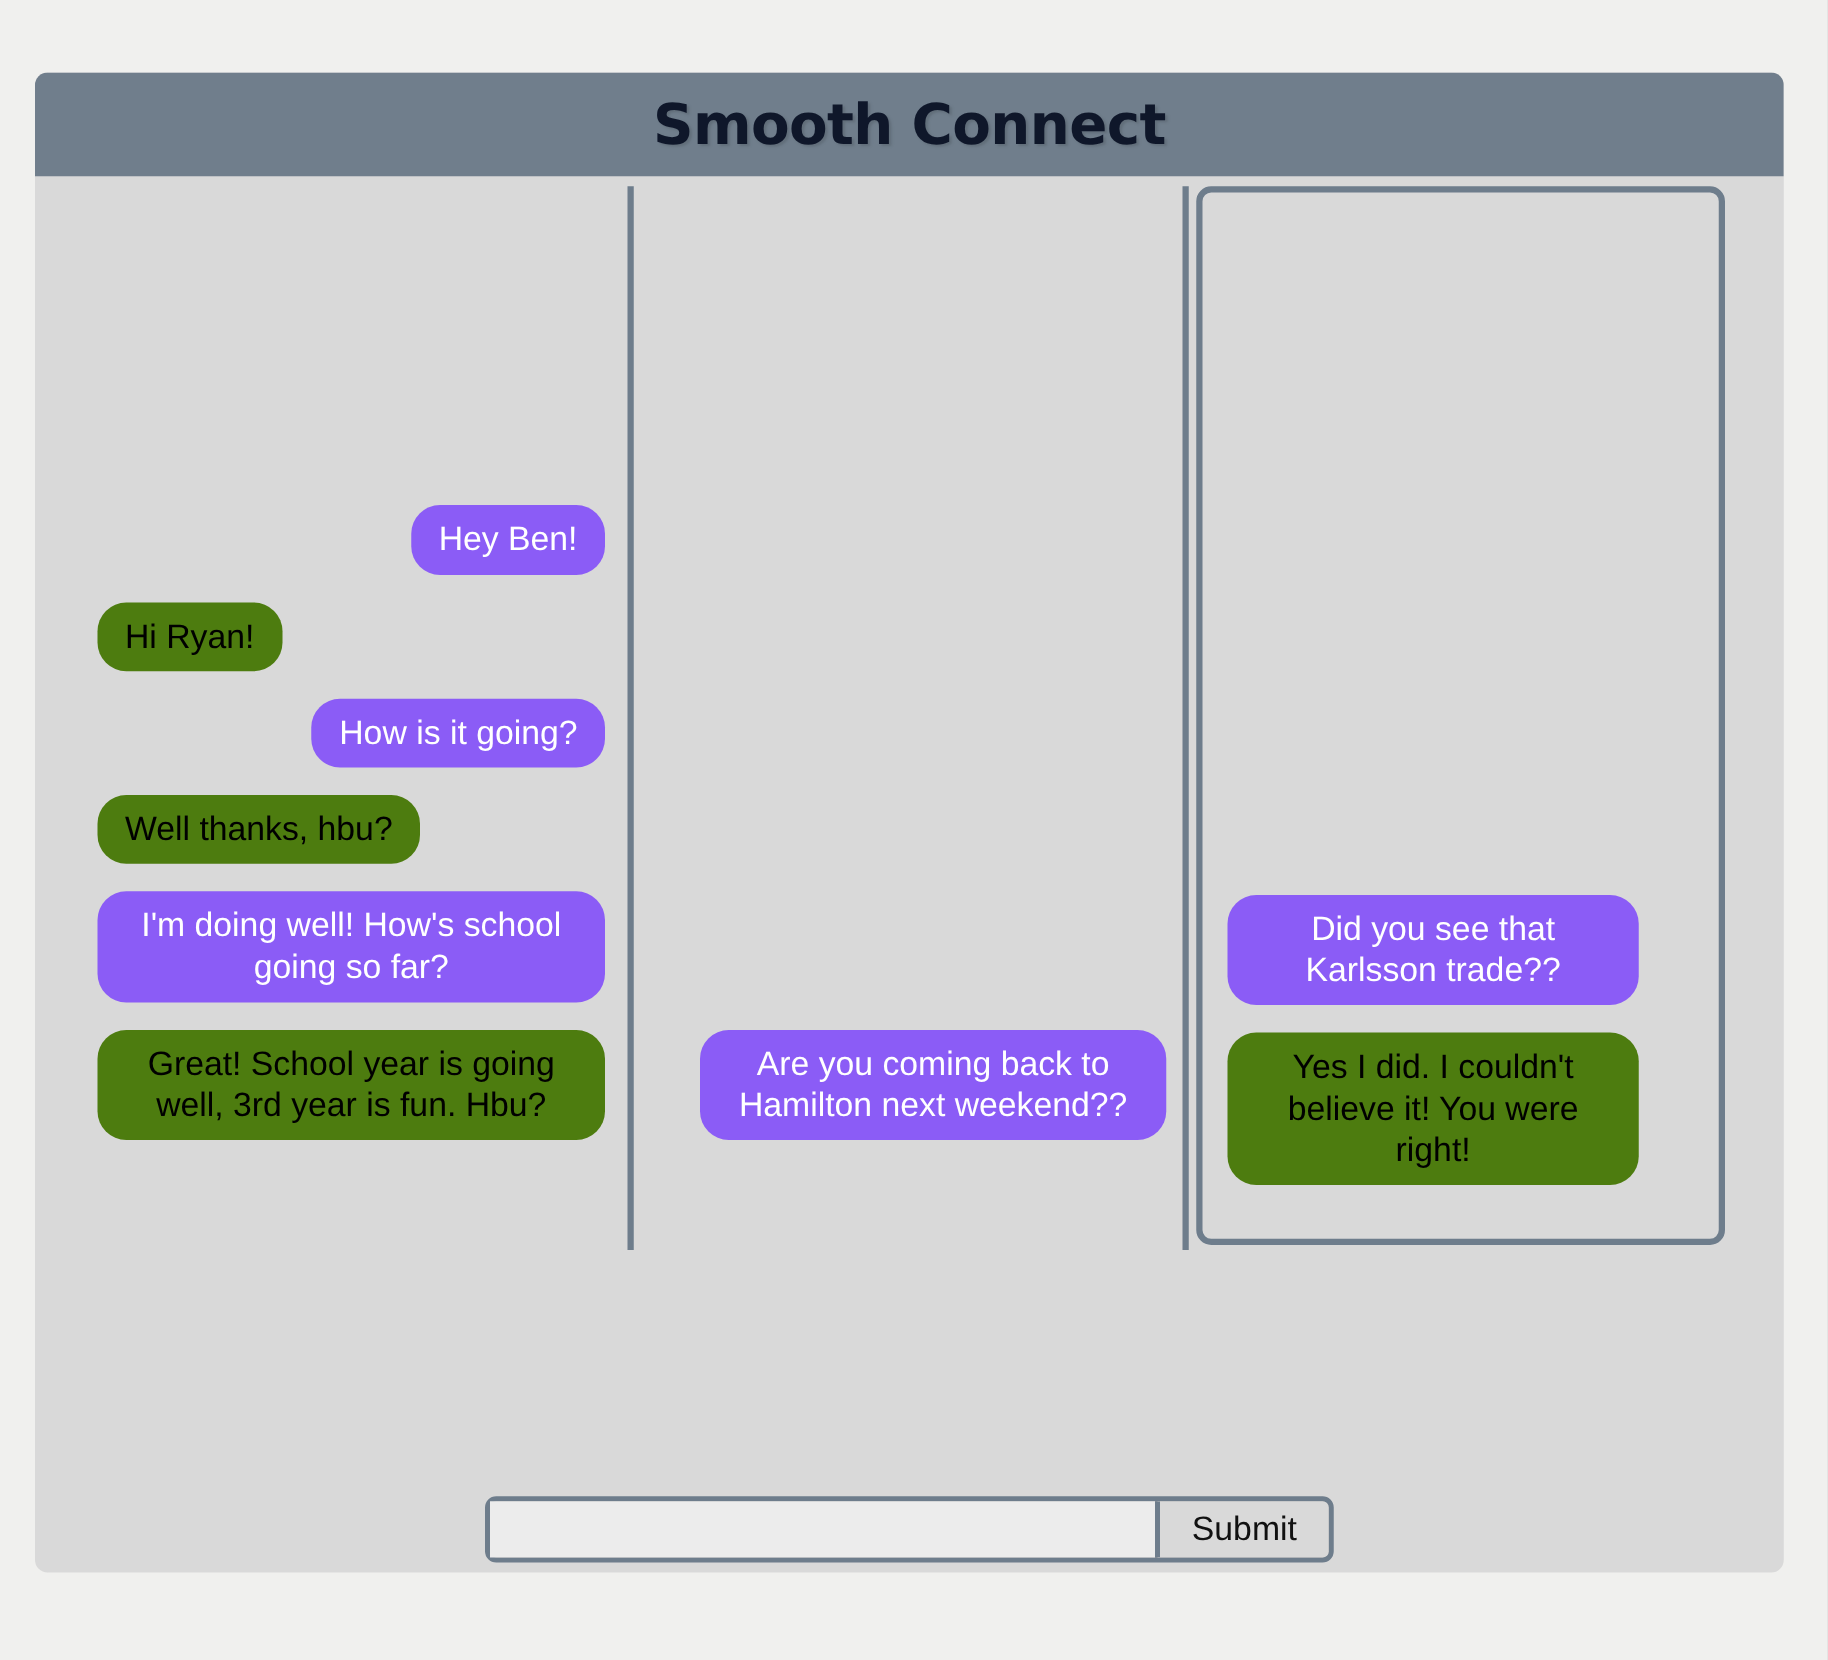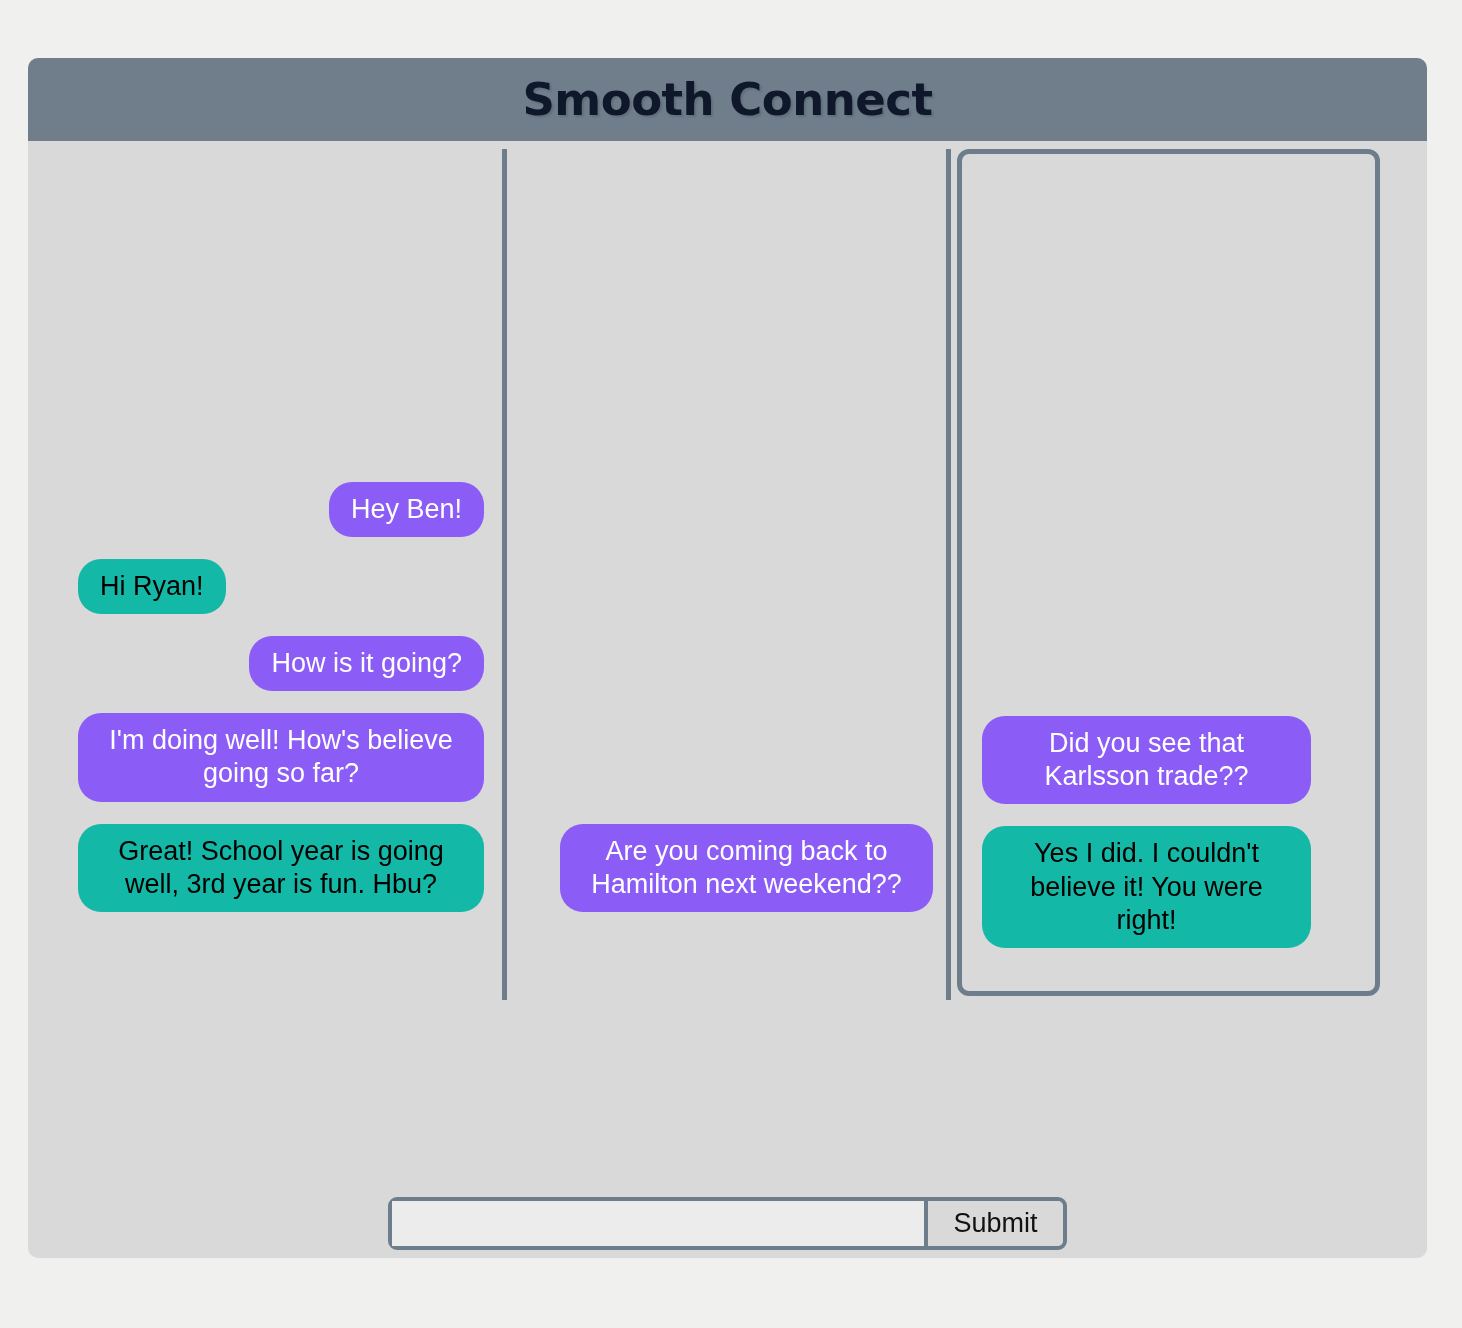--- a/index.html
+++ b/index.html
@@ -103,21 +103,21 @@
     font-size: 27px;
     line-height: 1.23;
     text-align: center;
     box-sizing: border-box;
   }
   .bubble.sent {
     background: #8b5cf6;
     color: #ffffff;
   }
   .bubble.received {
-    background: #14b8a6;
+    background: #4d7c0f;
     color: #000000;
   }
 
   
   .composer-wrap {
     position: absolute;
     left: 0;
     top: 1056px;
     width: 100%;
     display: flex;
@@ -176,22 +176,25 @@
       <div class="column col-1">
         <div class="bubble-row sent">
           <div class="bubble sent">Hey Ben!</div>
         </div>
         <div class="bubble-row received">
           <div class="bubble received">Hi Ryan!</div>
         </div>
         <div class="bubble-row sent">
           <div class="bubble sent">How is it going?</div>
         </div>
-        <div class="bubble-row sent">
-          <div class="bubble sent">I'm doing well! How's believe going so far?</div>
+        <div class="bubble-row received">
+          <div class="bubble received">Well thanks, hbu?</div>
+        </div>
+        <div class="bubble-row sent">
+          <div class="bubble sent">I'm doing well! How's school going so far?</div>
         </div>
         <div class="bubble-row received">
           <div class="bubble received">Great! School year is going well, 3rd year is fun. Hbu?</div>
         </div>
       </div>
 
       <div class="column col-2">
         <div class="bubble-row sent">
           <div class="bubble sent">Are you coming back to Hamilton next weekend??</div>
         </div>

